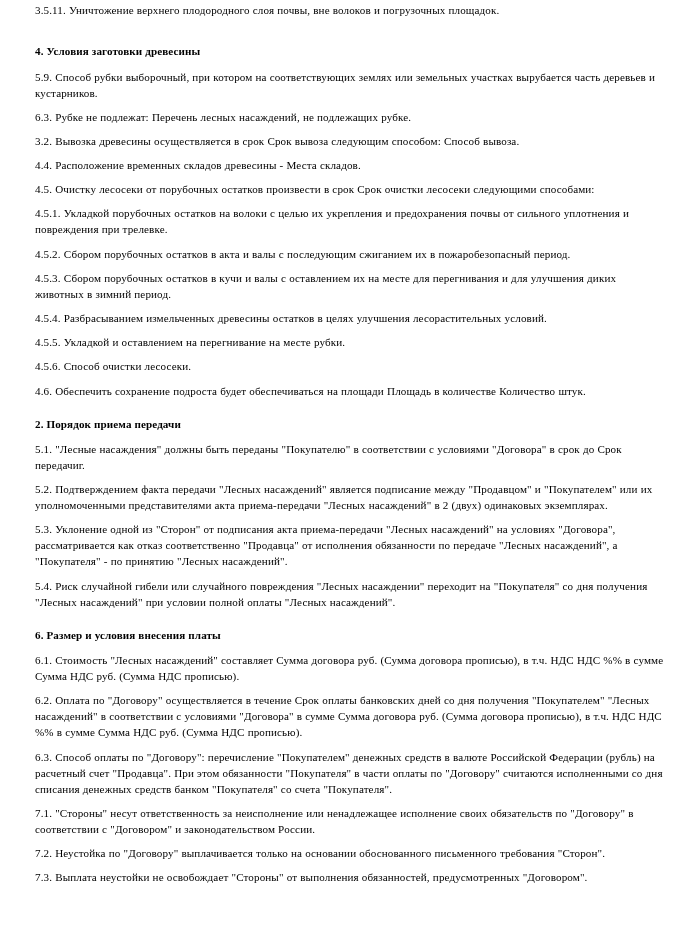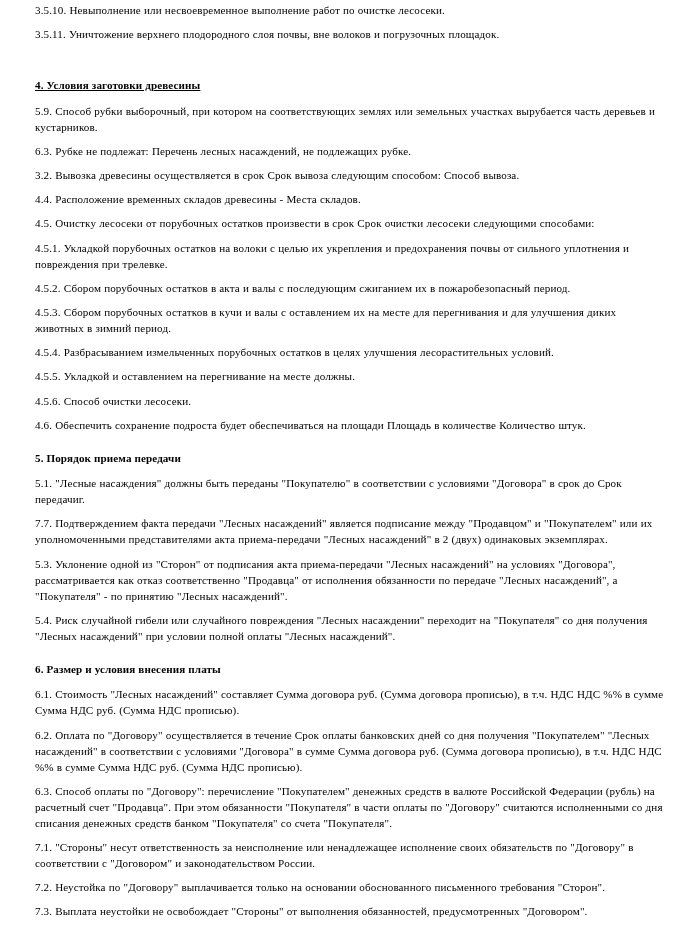--- a/index.html
+++ b/index.html
@@ -40,47 +40,45 @@
     margin: 0;
     padding: 0;
     font-size: 11.1px;
     line-height: 16px;
     font-weight: bold;
     margin-top: 17px;
     margin-bottom: 9.5px;
     letter-spacing: 0.01em;
   }
   h2.section.first-section {
-    margin-top: 35px;
-    text-decoration: underline;
+    margin-top: 25px;
   }
 </style>
 </head>
 <body>
 
 <div class="page">
   <div class="doc-body" id="doc-body">
-      <p class="para">3.5.10. Невыполнение или несвоевременное выполнение работ по очистке лесосеки.</p>
       <p class="para">3.5.11. Уничтожение верхнего плодородного слоя почвы, вне волоков и погрузочных площадок.</p>
       <h2 class="section first-section">4. Условия заготовки древесины</h2>
       <p class="para">5.9. Способ рубки выборочный, при котором на соответствующих землях или земельных участках вырубается часть деревьев и кустарников.</p>
       <p class="para">6.3. Рубке не подлежат: Перечень лесных насаждений, не подлежащих рубке.</p>
       <p class="para">3.2. Вывозка древесины осуществляется в срок Срок вывоза следующим способом: Способ вывоза.</p>
       <p class="para">4.4. Расположение временных складов древесины - Места складов.</p>
       <p class="para">4.5. Очистку лесосеки от  порубочных  остатков  произвести в срок Срок очистки лесосеки следующими способами:</p>
       <p class="para">4.5.1. Укладкой порубочных остатков на волоки с целью их укрепления и предохранения почвы от сильного уплотнения и повреждения при трелевке.</p>
       <p class="para">4.5.2. Сбором порубочных остатков в акта и валы с последующим сжиганием их в пожаробезопасный период.</p>
       <p class="para">4.5.3. Сбором порубочных остатков в кучи и валы с оставлением их на месте для перегнивания и для улучшения диких животных в зимний период.</p>
-      <p class="para">4.5.4. Разбрасыванием измельченных порубочных остатков в целях улучшения лесорастительных условий.</p>
-      <p class="para">4.5.5. Укладкой и оставлением на перегнивание на месте должны.</p>
+      <p class="para">4.5.4. Разбрасыванием измельченных древесины остатков в целях улучшения лесорастительных условий.</p>
+      <p class="para">4.5.5. Укладкой и оставлением на перегнивание на месте рубки.</p>
       <p class="para">4.5.6. Способ очистки лесосеки.</p>
       <p class="para">4.6. Обеспечить сохранение подроста будет обеспечиваться на площади Площадь в количестве Количество штук.</p>
-      <h2 class="section">5. Порядок приема передачи</h2>
+      <h2 class="section">2. Порядок приема передачи</h2>
       <p class="para">5.1. "Лесные насаждения" должны быть переданы "Покупателю" в соответствии с условиями "Договора" в срок до Срок передачиг.</p>
-      <p class="para">7.7. Подтверждением факта передачи "Лесных насаждений" является подписание между "Продавцом" и "Покупателем" или их уполномоченными представителями   акта приема-передачи "Лесных насаждений" в 2 (двух) одинаковых экземплярах.</p>
+      <p class="para">5.2. Подтверждением факта передачи "Лесных насаждений" является подписание между "Продавцом" и "Покупателем" или их уполномоченными представителями   акта приема-передачи "Лесных насаждений" в 2 (двух) одинаковых экземплярах.</p>
       <p class="para">5.3. Уклонение одной из "Сторон" от подписания акта приема-передачи "Лесных насаждений" на условиях "Договора", рассматривается как отказ соответственно "Продавца" от исполнения обязанности по передаче "Лесных насаждений", а "Покупателя" - по принятию "Лесных насаждений".</p>
       <p class="para">5.4. Риск случайной гибели или случайного повреждения "Лесных насаждении" переходит на "Покупателя" со дня получения "Лесных насаждений" при условии полной оплаты "Лесных насаждений".</p>
       <h2 class="section">6. Размер и условия внесения платы</h2>
       <p class="para">6.1. Стоимость "Лесных насаждений" составляет Сумма договора руб. (Сумма договора прописью), в т.ч. НДС НДС %% в сумме Сумма НДС руб. (Сумма НДС прописью).</p>
       <p class="para">6.2. Оплата по "Договору" осуществляется в течение Срок оплаты банковских дней со дня получения "Покупателем" "Лесных насаждений" в соответствии с условиями "Договора" в сумме Сумма договора руб. (Сумма договора прописью), в т.ч. НДС НДС %% в сумме Сумма НДС руб. (Сумма НДС прописью).</p>
       <p class="para">6.3. Способ оплаты по "Договору": перечисление "Покупателем" денежных средств в валюте Российской Федерации (рубль) на расчетный счет "Продавца". При этом обязанности "Покупателя" в части оплаты по "Договору" считаются исполненными со дня списания денежных средств банком "Покупателя" со счета "Покупателя".</p>
       <p class="para">7.1. "Стороны" несут ответственность за неисполнение или ненадлежащее исполнение своих обязательств по "Договору" в соответствии с "Договором" и законодательством России.</p>
       <p class="para">7.2. Неустойка по "Договору" выплачивается только на основании обоснованного письменного требования "Сторон".</p>
       <p class="para">7.3. Выплата неустойки не освобождает "Стороны" от выполнения обязанностей, предусмотренных "Договором".</p>
     </div>

